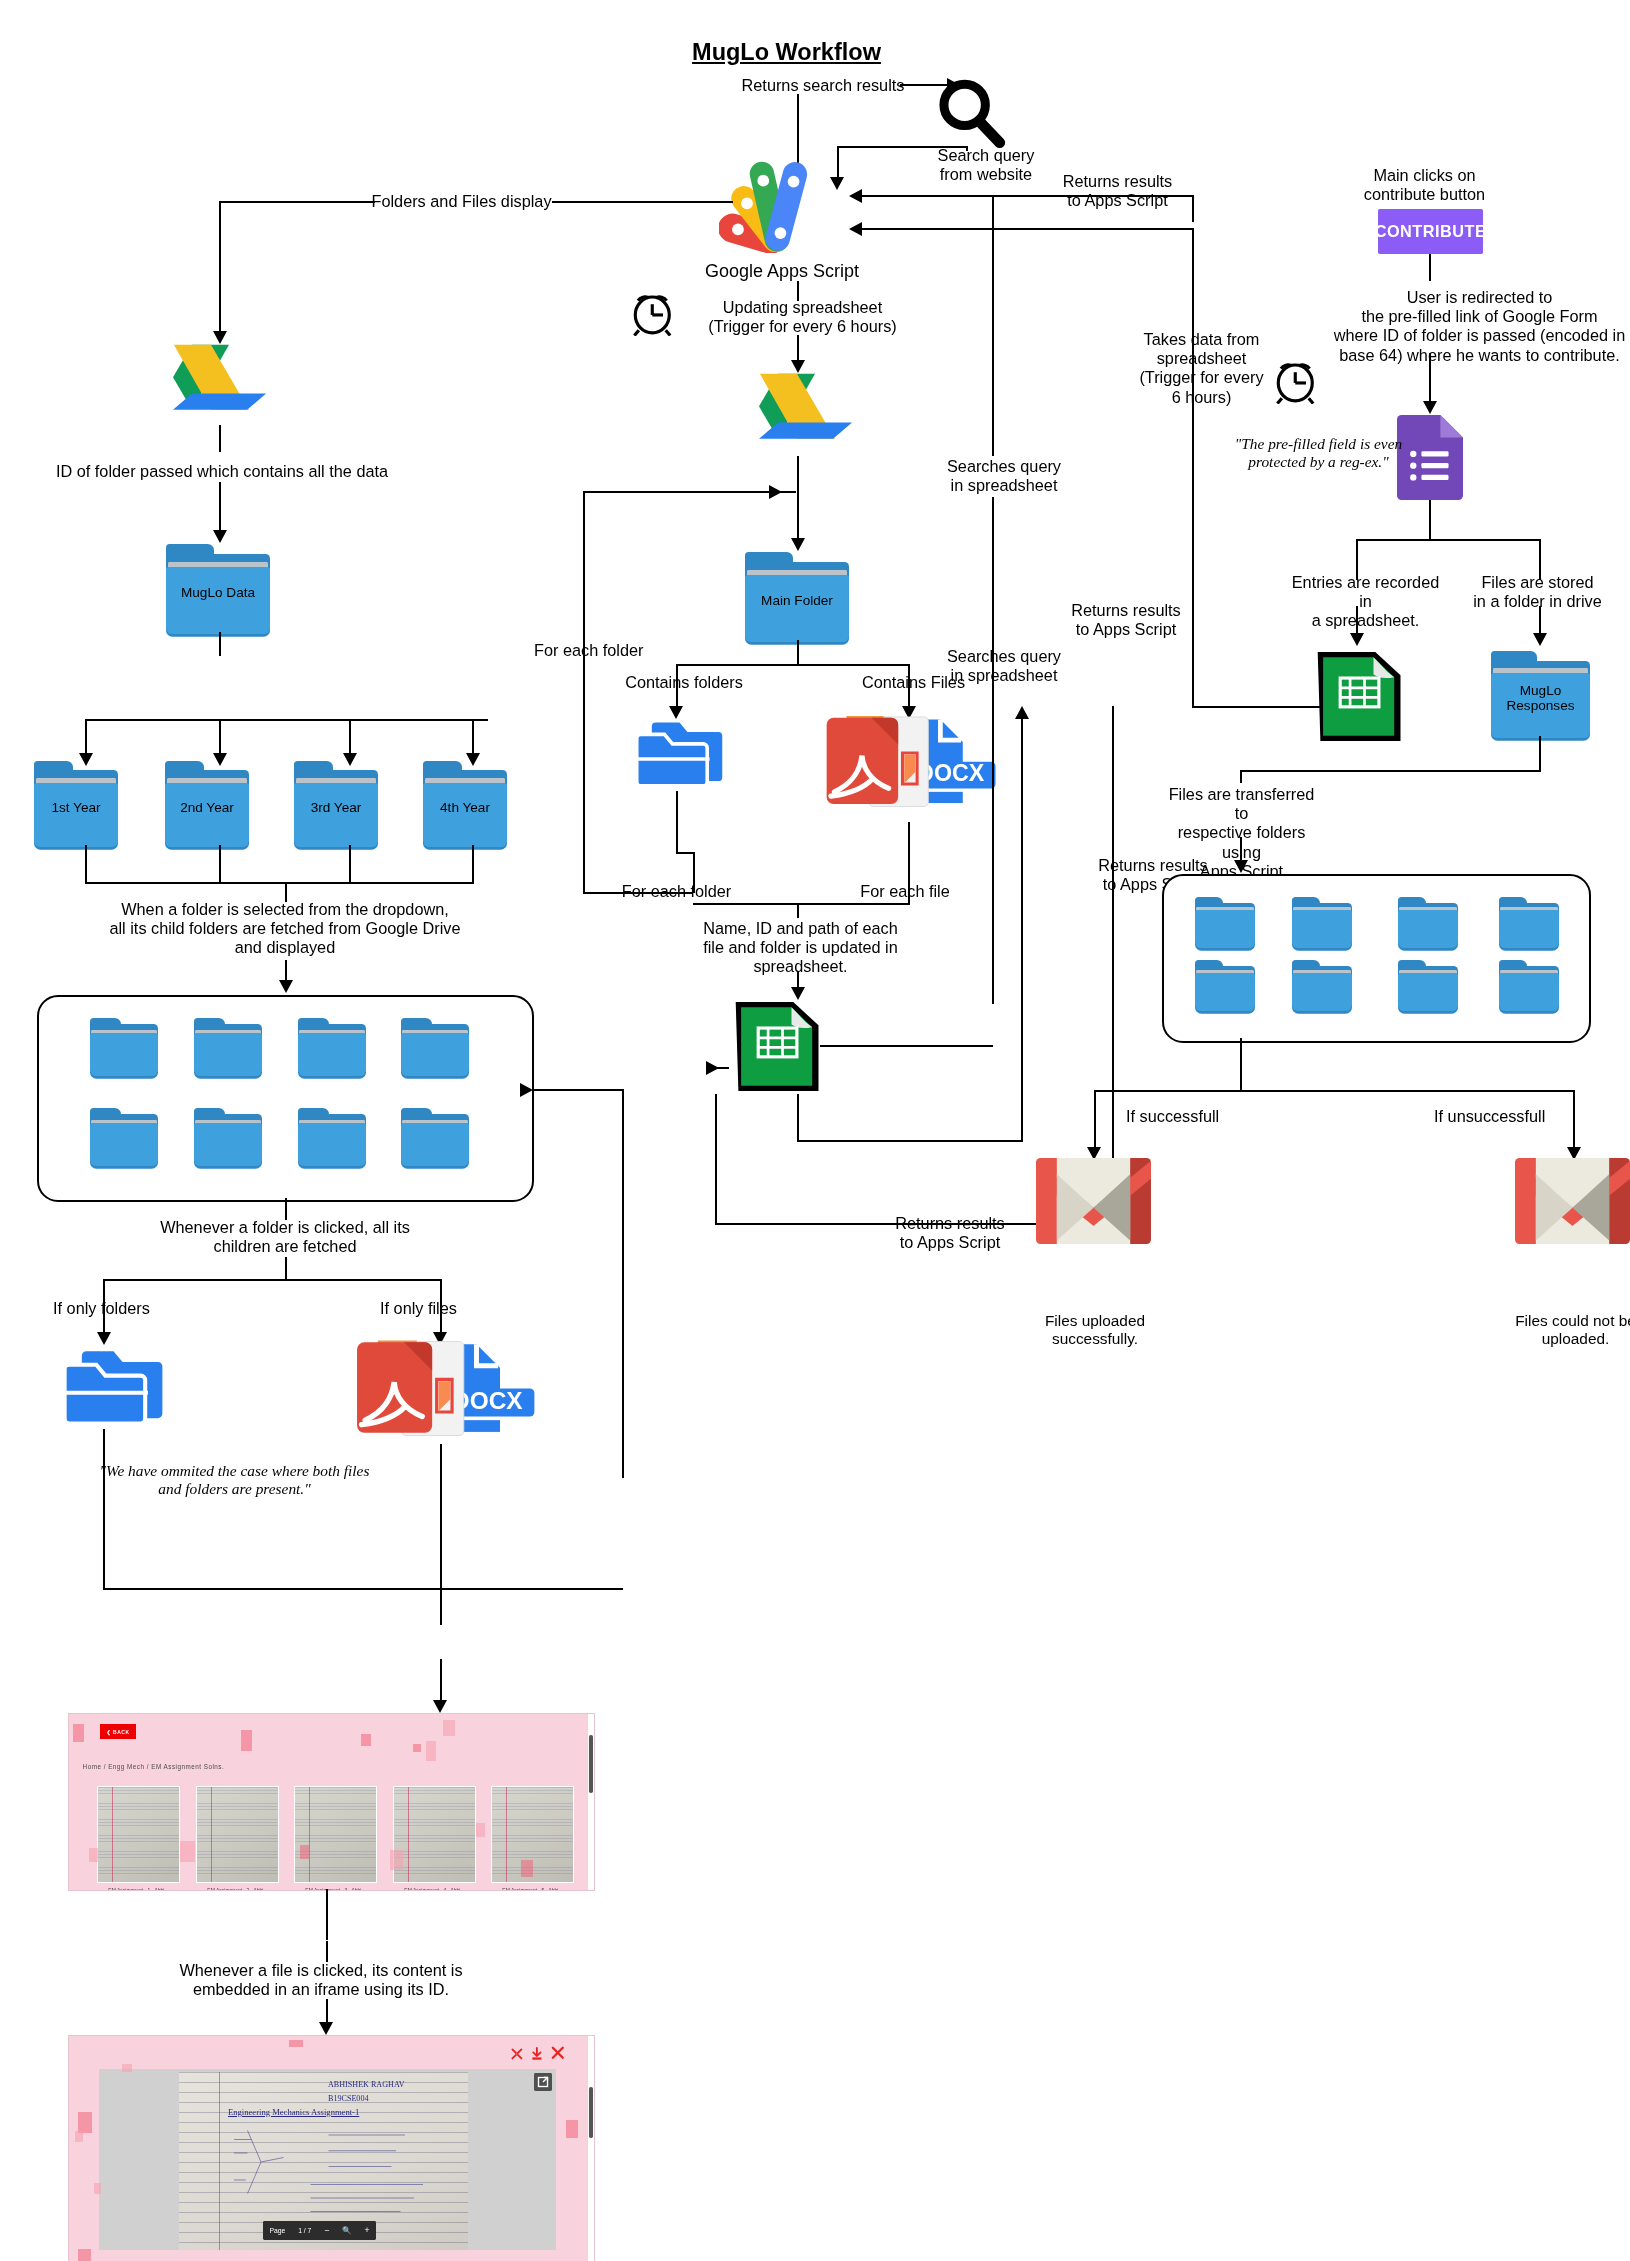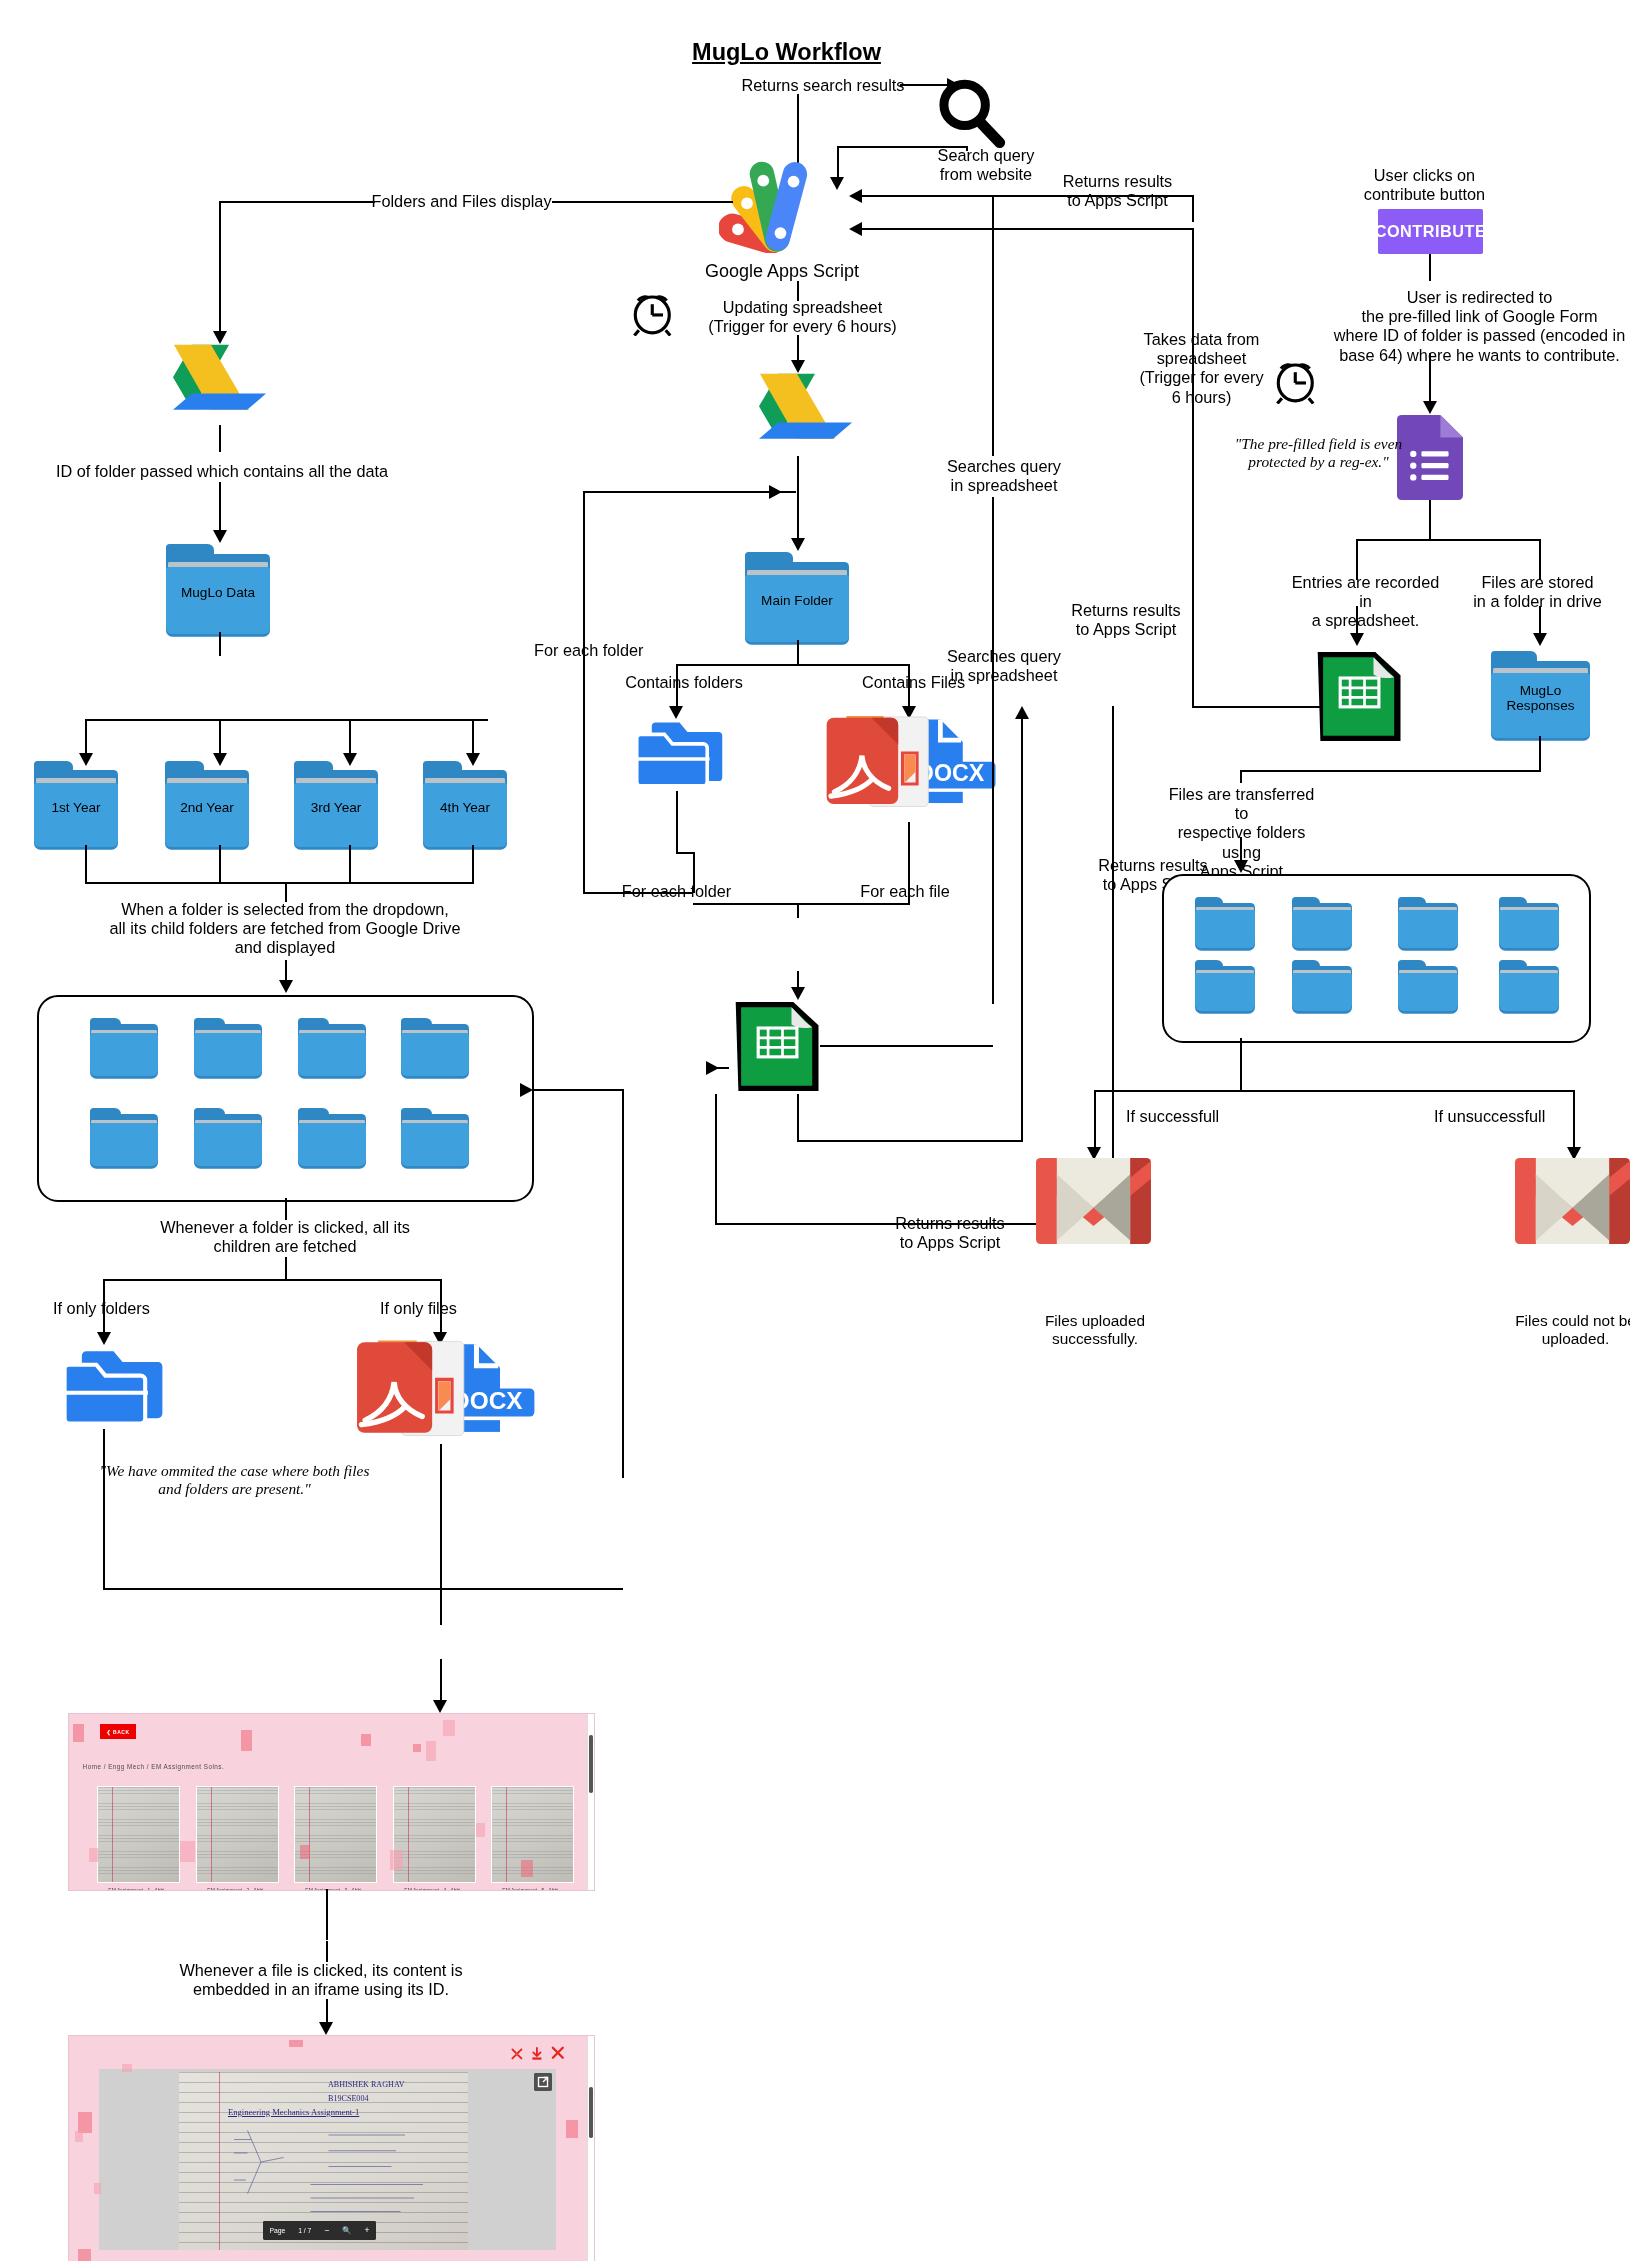--- a/index.html
+++ b/index.html
@@ -512,20 +512,23 @@
   <div class="vl" style="left:676px;top:791px;height:63px;"></div>
   <div class="lbl t36" style="left:613px;top:882px;width:127px;">For each folder</div>
   <div class="vl" style="left:693px;top:854px;height:39px;"></div>
   <div class="hl" style="left:676px;top:852px;width:19px;"></div>
 
   <div class="lbl t36" style="left:846px;top:882px;width:118px;">For each file</div>
   <div class="vl" style="left:908px;top:822px;height:81px;"></div>
   <div class="hl" style="left:693px;top:903px;width:217px;"></div>
   <div class="vl" style="left:797px;top:903px;height:14.5px;"></div>
 
+  <div class="lbl t36" style="left:656px;top:919px;width:289px;">Name, ID and path of each
+file and folder is updated in
+spreadsheet.</div>
   <div class="vl" style="left:797px;top:971px;height:17px;"></div>
   <div class="arrow-d" style="left:791px;top:987px;"></div>
 
   <div class="abs" style="left:733px;top:999px;width:90px;height:95px;">
     <svg width="90" height="95" viewBox="0 0 200 210">
       <path d="M6 6 h128 l56 52 v146 h-178z" fill="#000"></path>
       <path d="M18 18 h112 l46 44 v130 h-158z" fill="#0f9d41"></path>
       <path d="M130 18 c20 20 30 34 46 44 c-20 4 -34 2 -46 -6z" fill="#e8e8e8"></path>
       <rect x="56" y="64" width="86" height="64" fill="none" stroke="#fff" stroke-width="7"></rect>
       <line x1="56" y1="86" x2="142" y2="86" stroke="#fff" stroke-width="6"></line>
@@ -556,21 +559,21 @@
   <div class="arrow-u" style="left:1015px;top:706px;"></div>
 
   <div class="vl" style="left:715px;top:1094px;height:131px;"></div>
   <div class="hl" style="left:715px;top:1223px;width:398px;"></div>
   <div class="vl" style="left:1112px;top:706px;height:519px;"></div>
   <div class="lbl t36" style="left:873px;top:1214px;width:154px;">Returns results
 to Apps Script</div>
   <div class="arrow-r" style="left:706px;top:1061px;"></div>
   <div class="hl" style="left:715px;top:1067px;width:13.6px;"></div>
 
-  <div class="lbl t36" style="left:1352px;top:166px;width:145px;">User clicks on
+  <div class="lbl t36" style="left:1352px;top:166px;width:145px;">Main clicks on
 contribute button</div>
   <div class="contrib" style="left:1378px;top:209px;width:105px;height:45px;">CONTRIBUTE</div>
   <div class="vl" style="left:1429px;top:254px;height:27px;"></div>
 
   <div class="lbl t36" style="left:1321px;top:288px;width:317px;">User is redirected to
 the pre-filled link of Google Form
 where ID of folder is passed (encoded in
 base 64) where he wants to contribute.</div>
   <div class="vl" style="left:1429px;top:353px;height:50px;"></div>
   <div class="arrow-d" style="left:1423px;top:401px;"></div>

